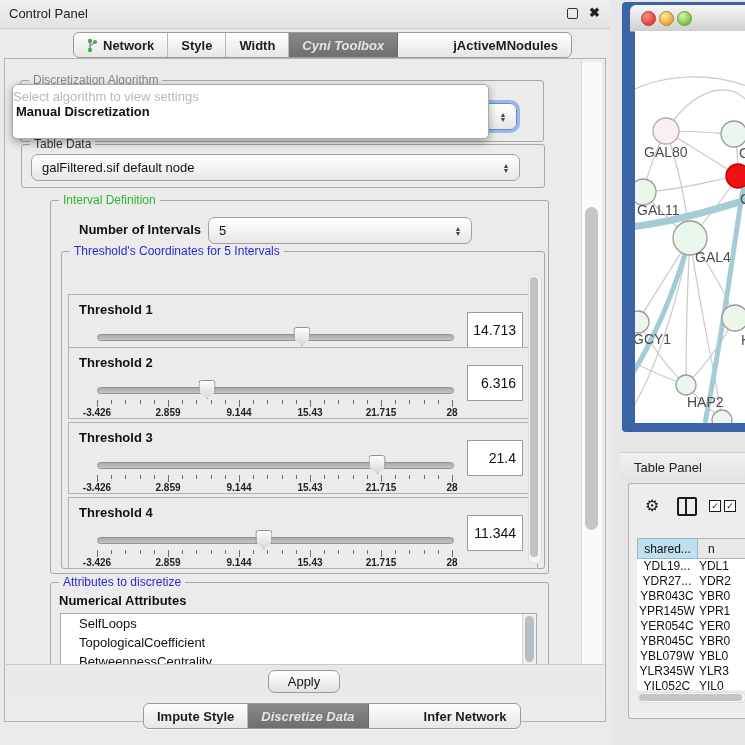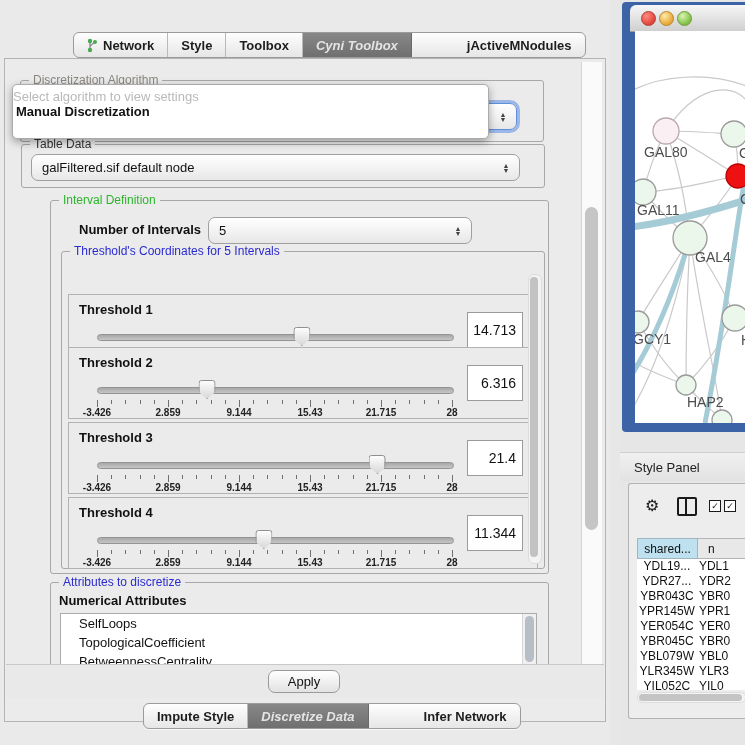--- a/index.html
+++ b/index.html
@@ -90,37 +90,42 @@
   .trow .c.c2{width:48px;padding-left:2px;}
   .hscroll{position:absolute;left:8px;top:208px;width:109px;height:11px;background:#f4f4f4;border:1px solid #dddddd;border-radius:6px;box-sizing:border-box;}
   .hscroll .thumb{position:absolute;left:1px;top:1px;width:103px;height:7px;background:#c4c4c4;border-radius:4px;}
 </style>
 </head>
 <body>
 
 <div class="root">
 
   <section class="control-panel">
+    <div class="cp-titlebar">
+      <span class="cp-title">Control Panel</span>
+      <span class="cp-float"></span>
+      <span class="cp-close">✖</span>
+    </div>
 
     <div class="segmented seg-top">
       <div class="seg">
         <svg class="net-icon" viewBox="0 0 11 15">
           <line x1="3" y1="3" x2="3" y2="12" stroke="#8a8a8a" stroke-width="1.4"></line>
           <line x1="3" y1="8" x2="8" y2="4" stroke="#8a8a8a" stroke-width="1.2"></line>
           <circle cx="3" cy="3" r="2.2" fill="#49a94f"></circle>
           <circle cx="8" cy="4" r="2" fill="#49a94f"></circle>
           <circle cx="3" cy="12" r="2.2" fill="#49a94f"></circle>
         </svg>
         <span>Network</span>
       </div>
       <div class="seg">
           <span>Style</span>
         </div>
       <div class="seg">
-          <span>Toolbox</span>
+          <span>Width</span>
         </div>
       <div class="seg selected">
           <span>Cyni Toolbox</span>
         </div>
       <div class="seg">
           <span>jActiveMNodules</span>
         </div>
     </div>
 
     <div class="cp-frame">
@@ -448,21 +453,21 @@
             <text x="60" y="231">GAL4</text>
             <text x="-2" y="313">GCY1</text>
             <text x="106" y="314">H</text>
             <text x="52" y="376">HAP2</text>
           </g>
         </svg>
       </div>
     </div>
 
     <div class="tp-titlebar">
-      <span class="tp-title">Style Panel</span>
+      <span class="tp-title">Table Panel</span>
     </div>
     <div class="tp-body">
       <div class="tp-toolbar">
         <span class="gear">⚙</span>
         <span class="split-icon"></span>
         <span class="cb-icon" style="left:80px;">✓</span>
         <span class="cb-icon" style="left:95px;">✓</span>
       </div>
       <div class="tbl-header">
         <div class="hc c1">shared...</div>

